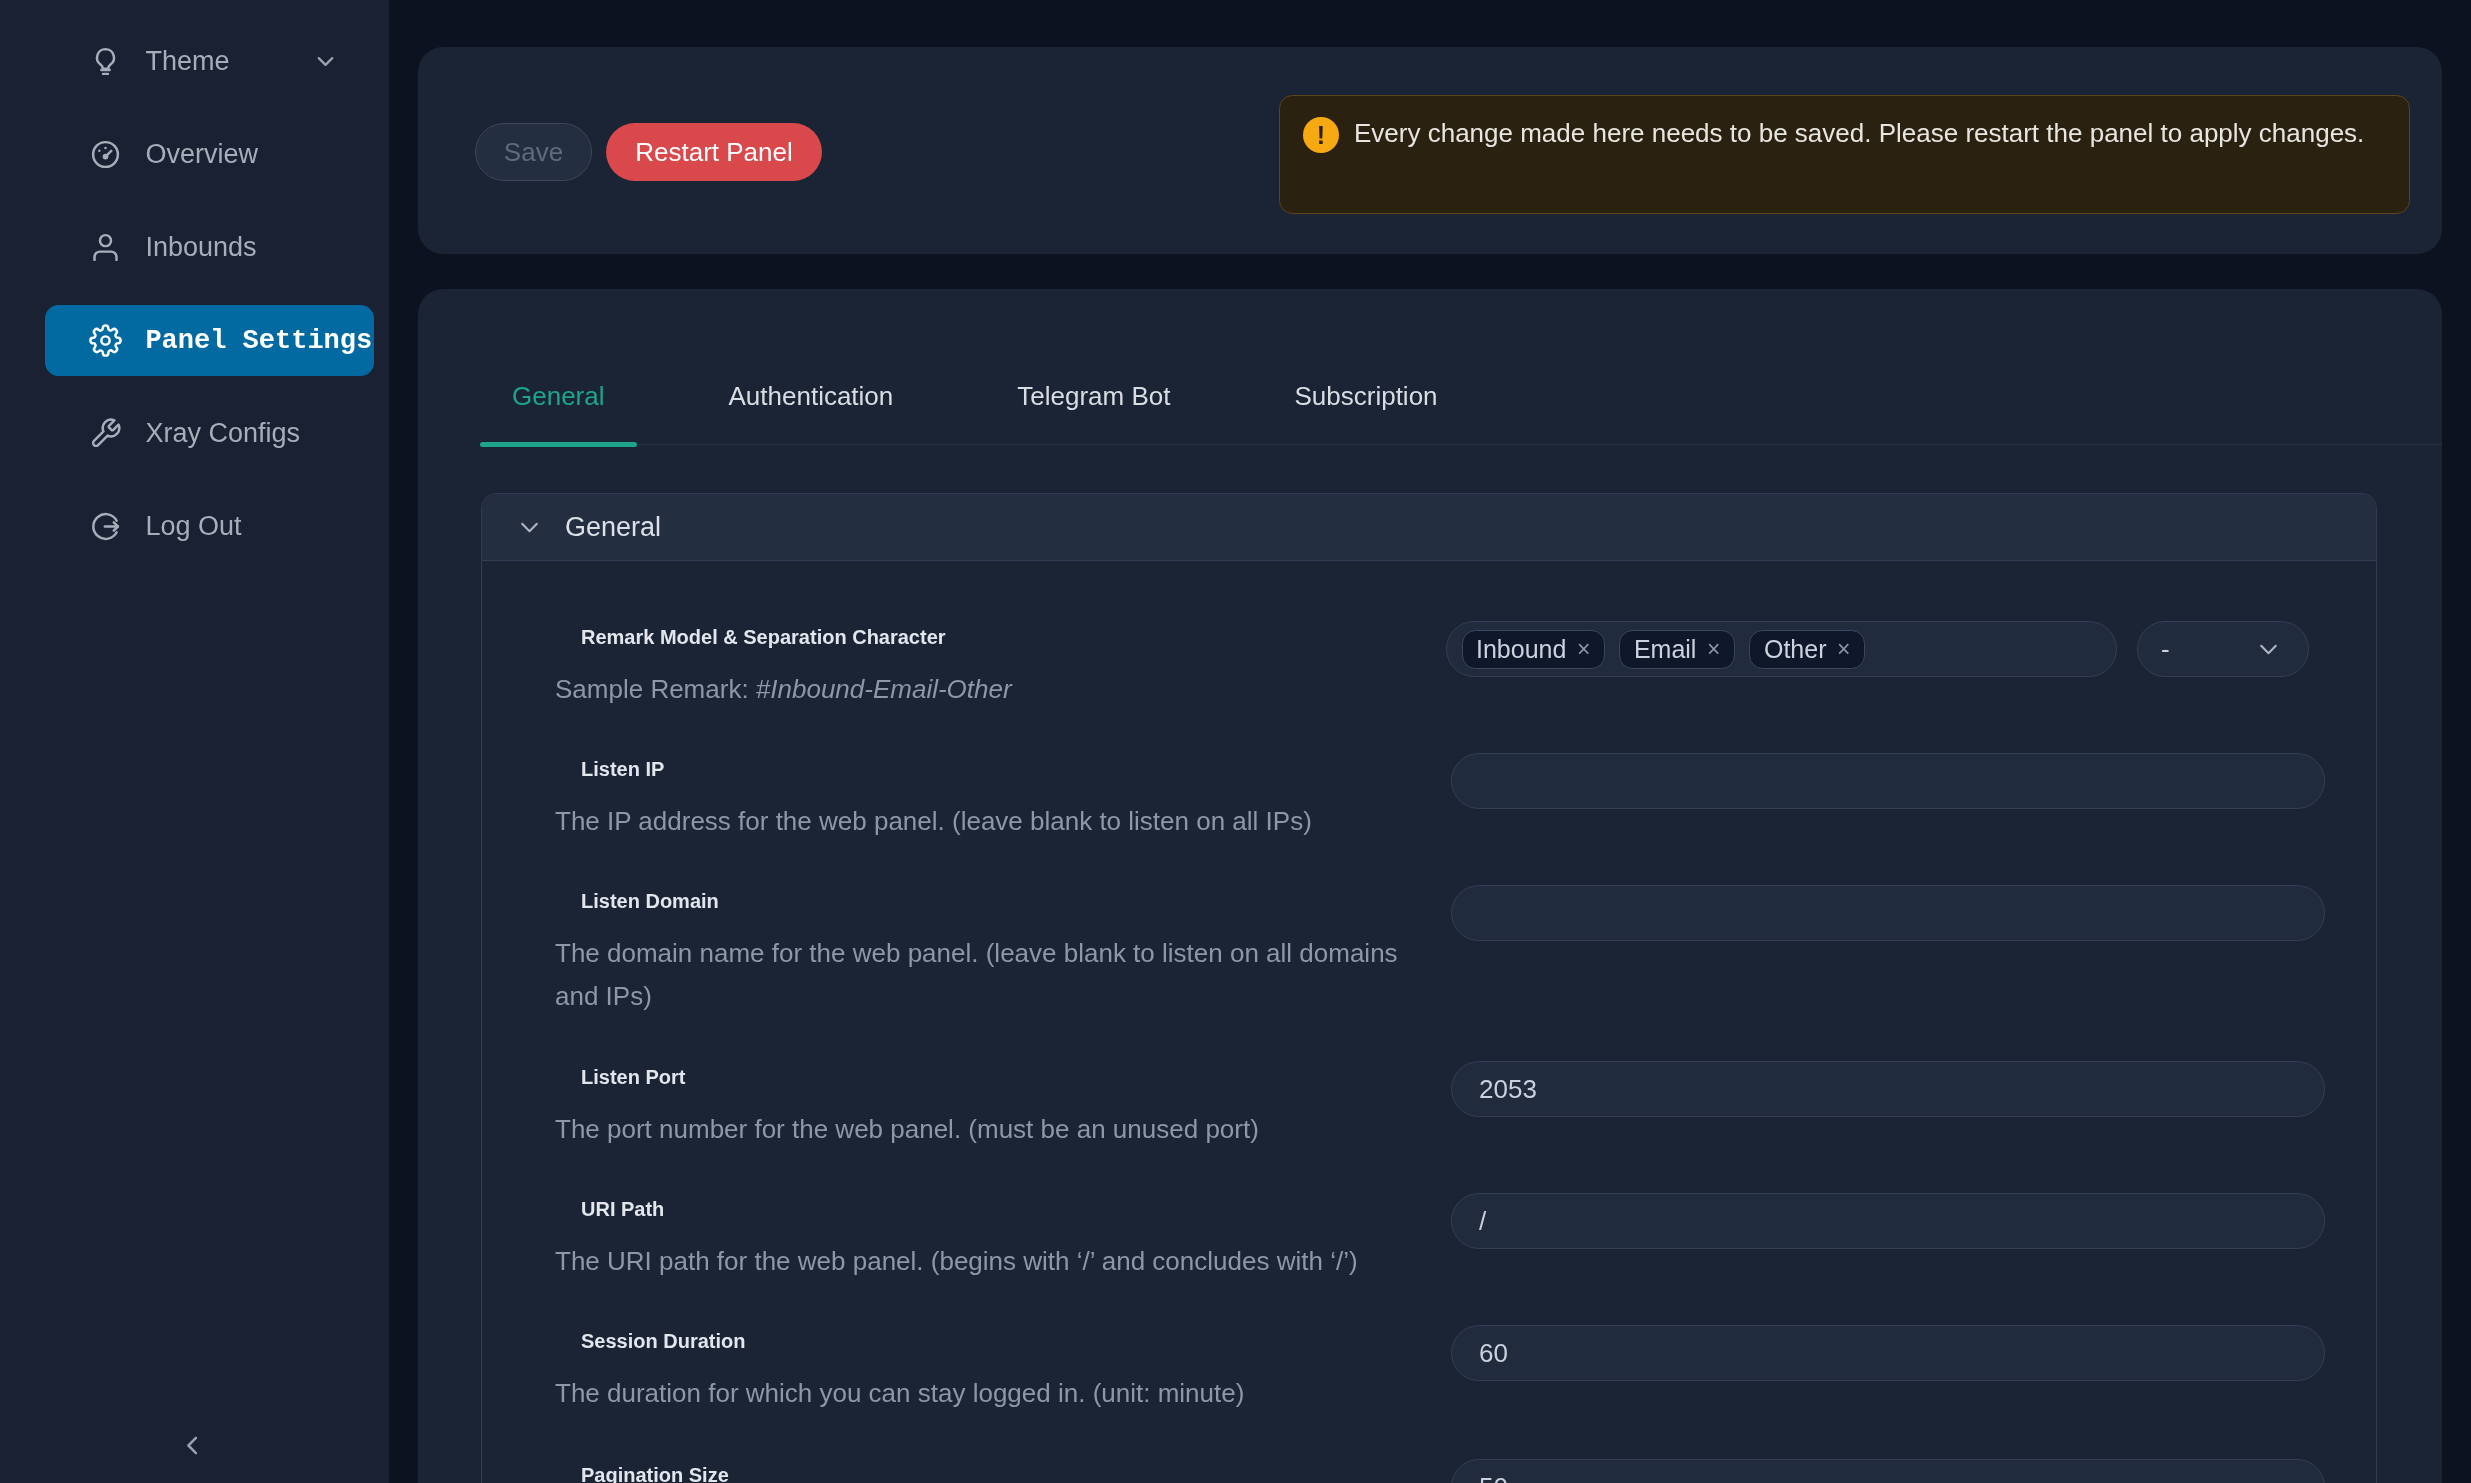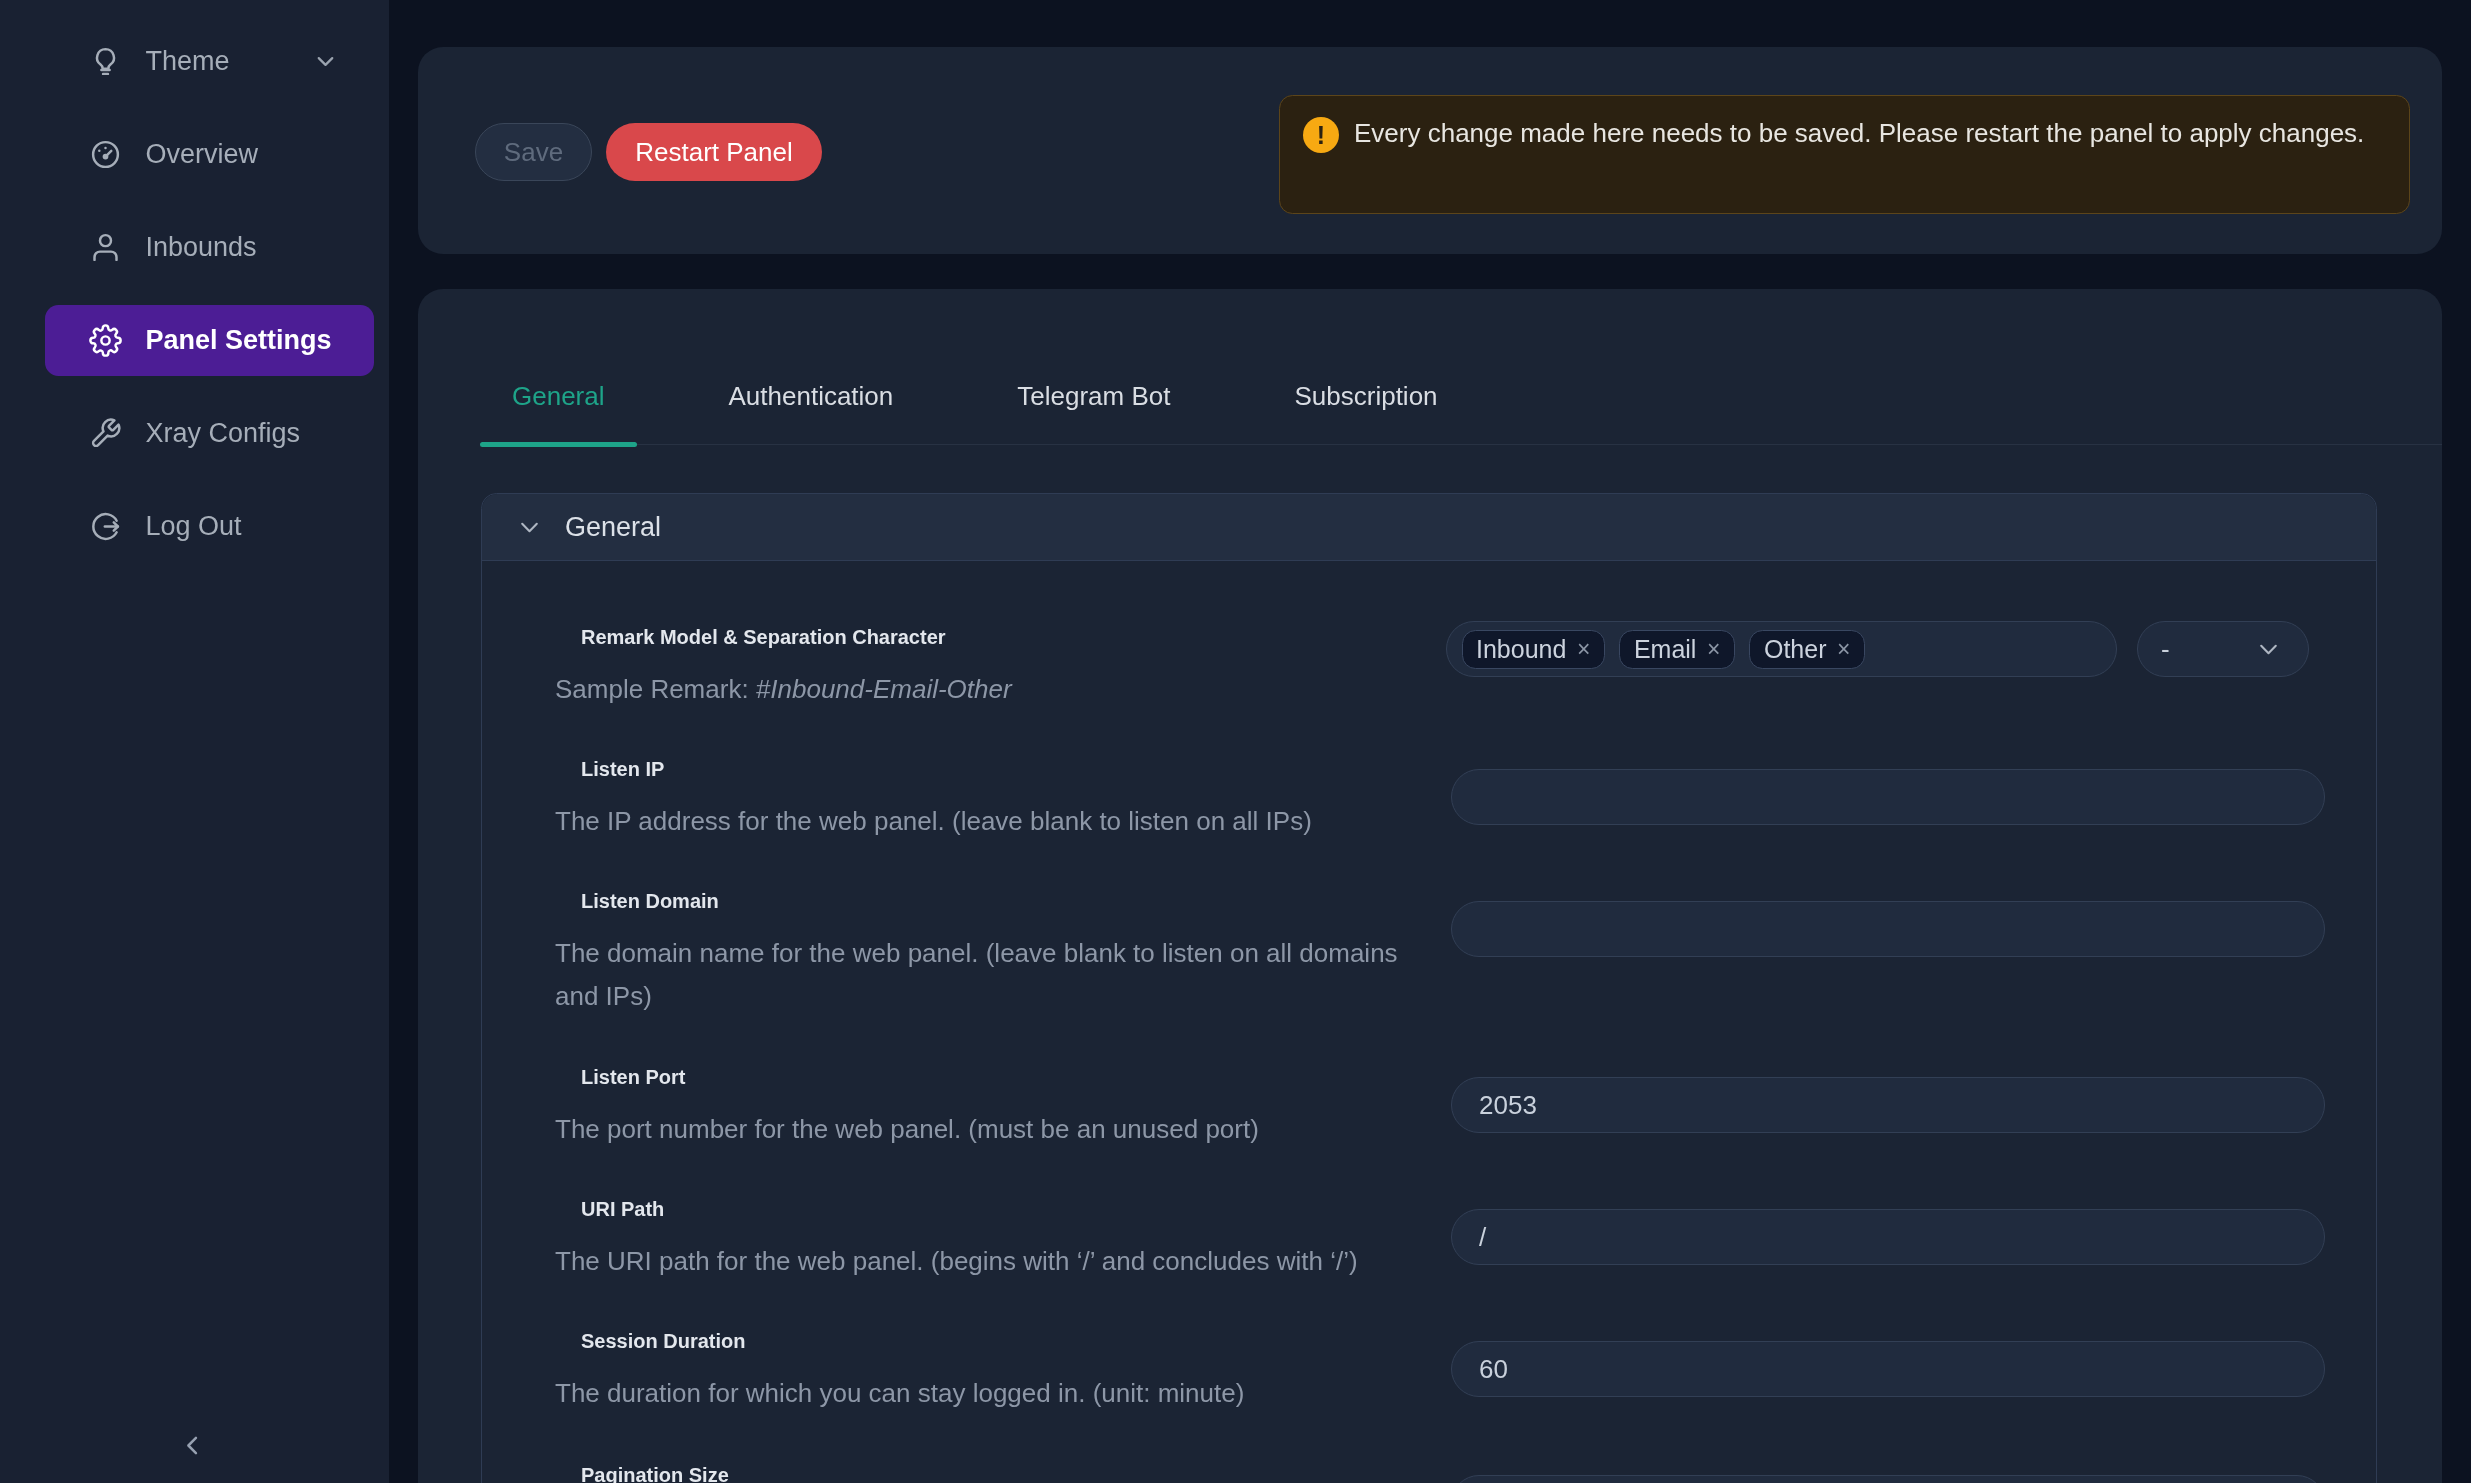--- a/index.html
+++ b/index.html
@@ -19,21 +19,21 @@
   .menu { padding-top:26px;padding-left:30px; }
   .menu-item {
     height:71px; margin:0 15.4px 22px 15.4px; border-radius:13.5px;
     display:flex; align-items:center; padding-left:44px;
     color:#a6aeb9; font-size:27px; cursor:pointer;
   }
   .menu-item .mi-icon { width:33px; height:33px; flex:0 0 33px; display:flex; }
   .menu-item .mi-icon svg { width:33px; height:33px; }
   .menu-item .mi-label { margin-left:23px; }
   .menu-item.active {
-    background:#4c1d95; color:#ffffff; font-weight:600;
+    background:#0369a1; color:#ffffff; font-weight:600;font-family:Liberation Mono, monospace;
   }
   .menu-item .mi-caret { margin-left:auto; margin-right:35px; width:27px; height:27px; color:#9aa3af; display:flex; }
   .menu-item .mi-caret svg { width:27px; height:27px; }
   .sidebar-collapse {
     position:absolute; left:170px; top:1423px; width:44px; height:44px;
     color:#97a1b1; display:flex; align-items:center; justify-content:center; cursor:pointer;
   }
   .sidebar-collapse svg { width:33px; height:33px; }
 
   
@@ -114,21 +114,21 @@
   .frow-6 { top:764px; }
   .frow-7 { top:898px; }
   .flabel {
     font-size:20px; font-weight:700; color:#e3e7ed; line-height:33px;margin-left:26px;
   }
   .fdesc {
     position:absolute; left:0; top:47px; width:859px;
     font-size:26px; color:#8d97a7; line-height:43px;
   }
   .fdesc em { font-style:italic; }
-  .fcontrol { position:absolute; left:896px; top:16px; width:874px; height:52px; }
+  .fcontrol { position:absolute; left:896px; top:0; width:874px; height:52px; }
   .tinput {
     width:874px; height:56px; border-radius:28px;
     background:#202b3e; border:1px solid #323f55;
     color:#c9d1dc; font-size:26px; padding:0 27px; outline:none;
     font-family:"Liberation Sans", sans-serif;
   }
 
   
   .tagbox {
     position:absolute; left:891px; top:0; width:671px; height:56px;

